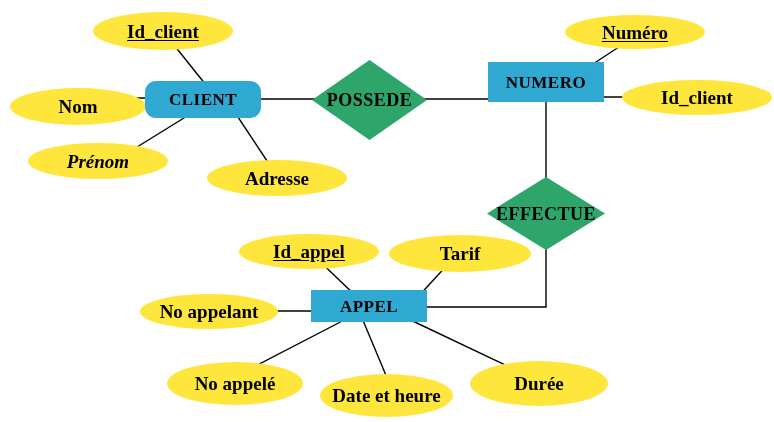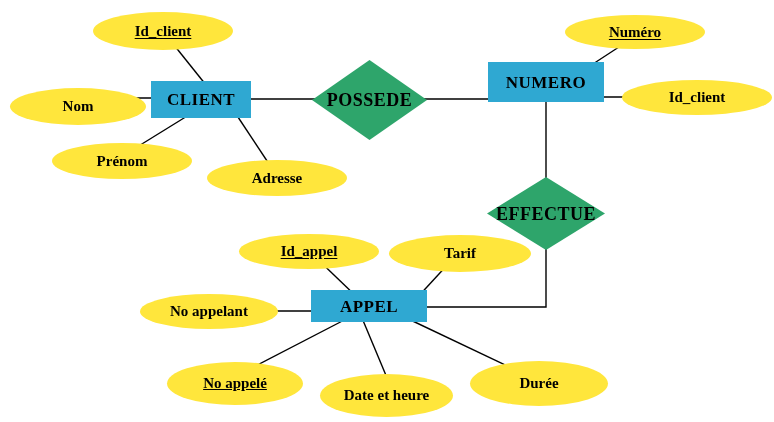--- a/index.html
+++ b/index.html
@@ -25,21 +25,21 @@
     justify-content: center;
     color: var(--text, #000000);
     font-weight: bold;
     text-align: center;
     line-height: 1;
     white-space: nowrap;
   }
   .attr {
     background: var(--attribute-fill, #ffe63c);
     border-radius: 50%;
-    font-size: 15px;
+    font-size: 19px;
   }
   .entity {
     background: var(--entity-fill, #2fa8d2);
     font-size: 17px;
     letter-spacing: 0.5px;
   }
   .rel {
     background: var(--relationship-fill, #2ea56b);
     clip-path: polygon(50% 0, 100% 50%, 50% 100%, 0 50%);
     font-size: 18px;
@@ -70,21 +70,21 @@
     <line x1="390" y1="385" x2="362" y2="318"></line>
     <line x1="520" y1="372" x2="400" y2="315"></line>
   </svg>
 
   <div class="node attr" style="left:93px; top:12px; width:140px; height:38px;">
     <span class="pk">Id_client</span>
   </div>
   <div class="node attr" style="left:10px; top:88px; width:136px; height:37px;">
     <span>Nom</span>
   </div>
-  <div class="node attr" style="left:52px; top:143px; width:140px; height:36px;">
+  <div class="node attr" style="left:28px; top:143px; width:140px; height:36px;font-style:italic;">
     <span>Prénom</span>
   </div>
   <div class="node attr" style="left:565px; top:15px; width:140px; height:34px;">
     <span class="pk">Numéro</span>
   </div>
 
   <div class="node attr" style="left:207px; top:160px; width:140px; height:36px;">
     <span>Adresse</span>
   </div>
   <div class="node attr" style="left:622px; top:80px; width:150px; height:35px;">
@@ -93,31 +93,31 @@
 
   <div class="node attr" style="left:239px; top:234px; width:140px; height:35px;">
     <span class="pk">Id_appel</span>
   </div>
   <div class="node attr" style="left:389px; top:235px; width:142px; height:37px;">
     <span>Tarif</span>
   </div>
   <div class="node attr" style="left:140px; top:294px; width:138px; height:35px;">
     <span>No appelant</span>
   </div>
-  <div class="node attr" style="left:167px; top:362px; width:136px; height:43px;text-decoration:underline;">
+  <div class="node attr" style="left:167px; top:362px; width:136px; height:43px;">
     <span>No appelé</span>
   </div>
   <div class="node attr" style="left:320px; top:374px; width:133px; height:43px;">
     <span>Date et heure</span>
   </div>
   <div class="node attr" style="left:470px; top:361px; width:138px; height:45px;text-align:center;">
     <span>Durée</span>
   </div>
 
-  <div class="node entity" style="left:151px; top:81px; width:100px; height:37px;">
+  <div class="node entity" style="left:145px; top:81px; width:116px; height:37px;border-radius:11px;">
     <span>CLIENT</span>
   </div>
   <div class="node entity" style="left:488px; top:62px; width:116px; height:40px;">
     <span>NUMERO</span>
   </div>
   <div class="node entity" style="left:311px; top:290px; width:116px; height:32px;">
     <span>APPEL</span>
   </div>
 
   <div class="node rel" style="left:312px; top:60px; width:115px; height:80px;">

